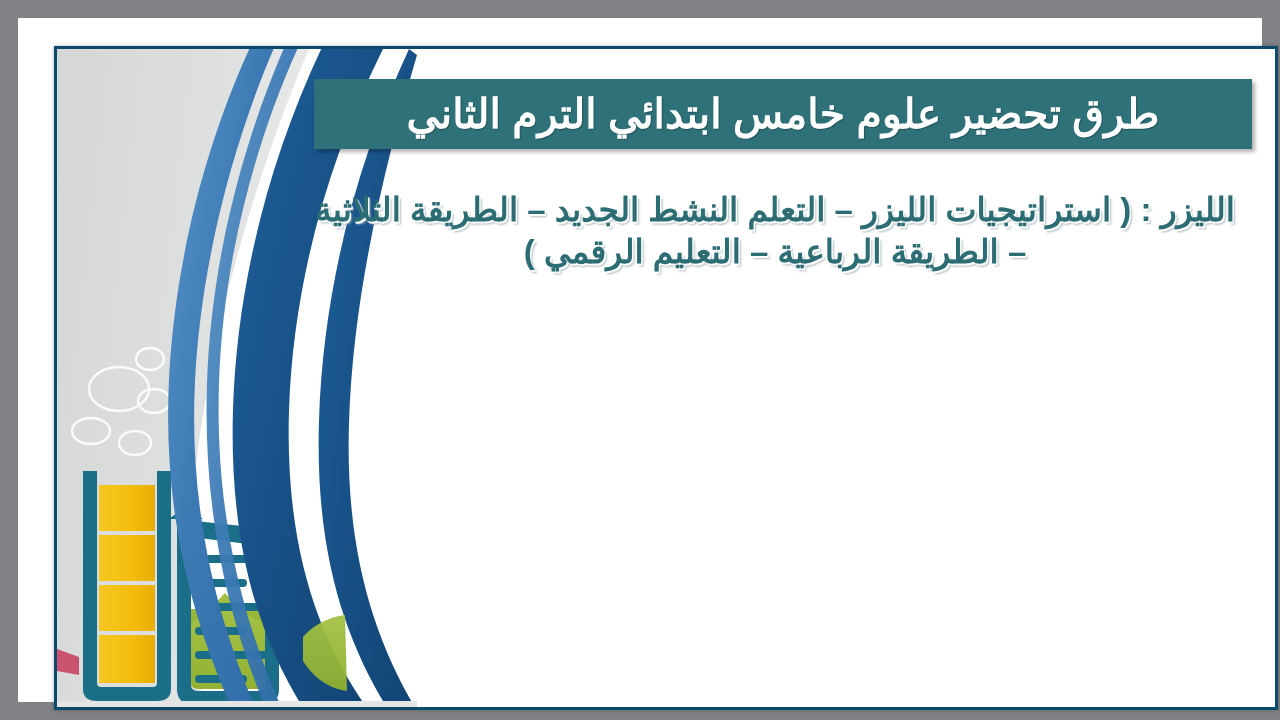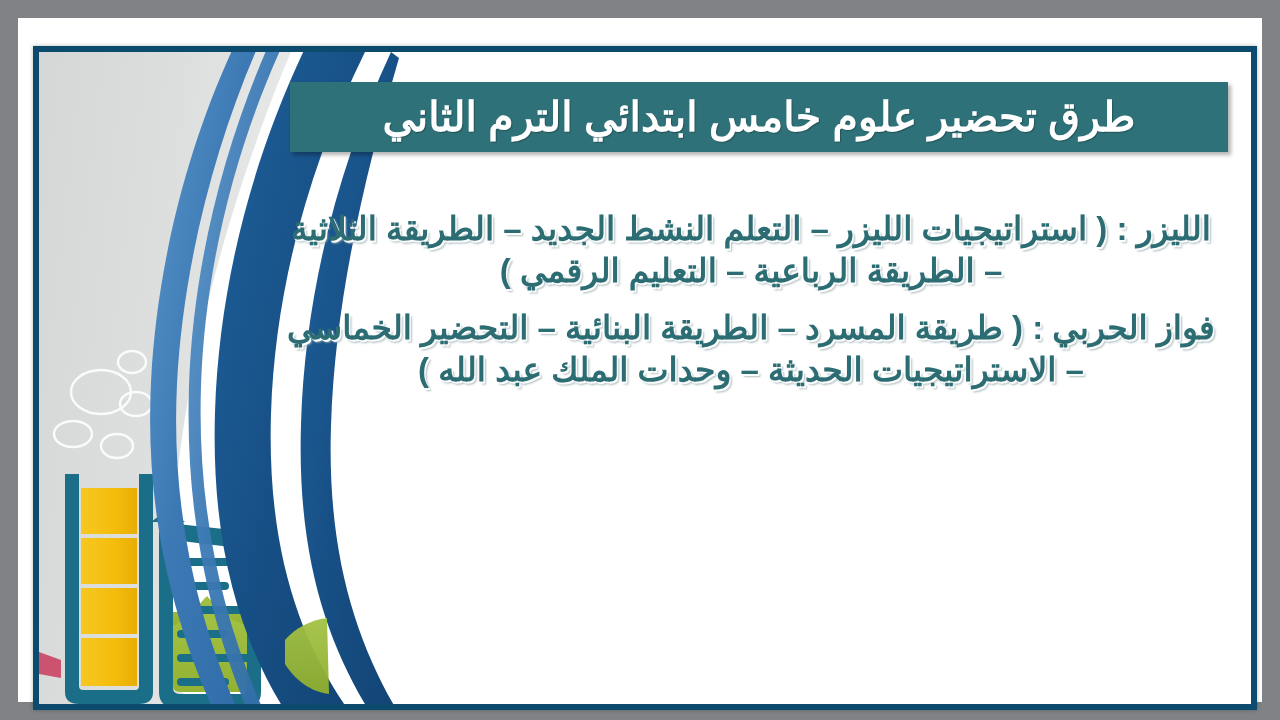--- a/index.html
+++ b/index.html
@@ -29,25 +29,25 @@
   }
   .white-gap {
     position: absolute;
     left: 18px; top: 18px;
     width: 1244px; height: 684px;
     background: #ffffff;
     box-sizing: border-box;
   }
   .inner-frame {
     position: absolute;
-    left: 15px; top: 28px;
+    left: 36px; top: 28px;
     width: 1224px; height: 664px;
     background: #ffffff;
     box-sizing: border-box;
-    border: 6px solid #0c4a6e;
+    border: 3px solid #0c4a6e;
     box-shadow: 0 0 4px rgba(0,0,0,0.28);
     overflow: hidden;
   }
 
   
   .artwork {
     position: absolute;
     left: 0; top: 0;
     width: 360px;
     height: 662px;
@@ -86,21 +86,21 @@
     top: 140px;
     width: 940px;
     text-align: center;
     color: #2c6c73;
     font-size: 33px;
     font-weight: bold;
     line-height: 1.26;
     text-shadow: 1.5px 1.5px 0 rgba(255,255,255,0.95),
                  2.5px 2.5px 2px rgba(150,170,175,0.75);
   }
-  .para { margin: 16px 0 2px 0; }
+  .para { margin: 0 0 2px 0; }
   .para.p1 { margin-bottom: 4px; }
   .para.p2 { margin-bottom: 4px; }
   .para.p3 { font-size: 31px; }
 </style>
 </head>
 <body>
 
 <div class="page">
   <div class="outer-frame">
     <div class="white-gap">
@@ -220,19 +220,18 @@
             </g>
           </svg>
         </div>
 
         <div class="banner">
           <span class="banner-title">طرق تحضير علوم خامس ابتدائي الترم الثاني</span>
         </div>
 
         <div class="body-text">
           <p class="para p1">الليزر : ( استراتيجيات الليزر – التعلم النشط الجديد – الطريقة الثلاثية – الطريقة الرباعية – التعليم الرقمي )</p>
-          <p class="para p2">فواز الحربي : ( طريقة المسرد – الطريقة البنائية – التحضير الخماسي – الاستراتيجيات الحديثة – وحدات الملك عبد الله )</p>
         </div>
 
       </div>
     </div>
   </div>
 </div>
 
 </body></html>

